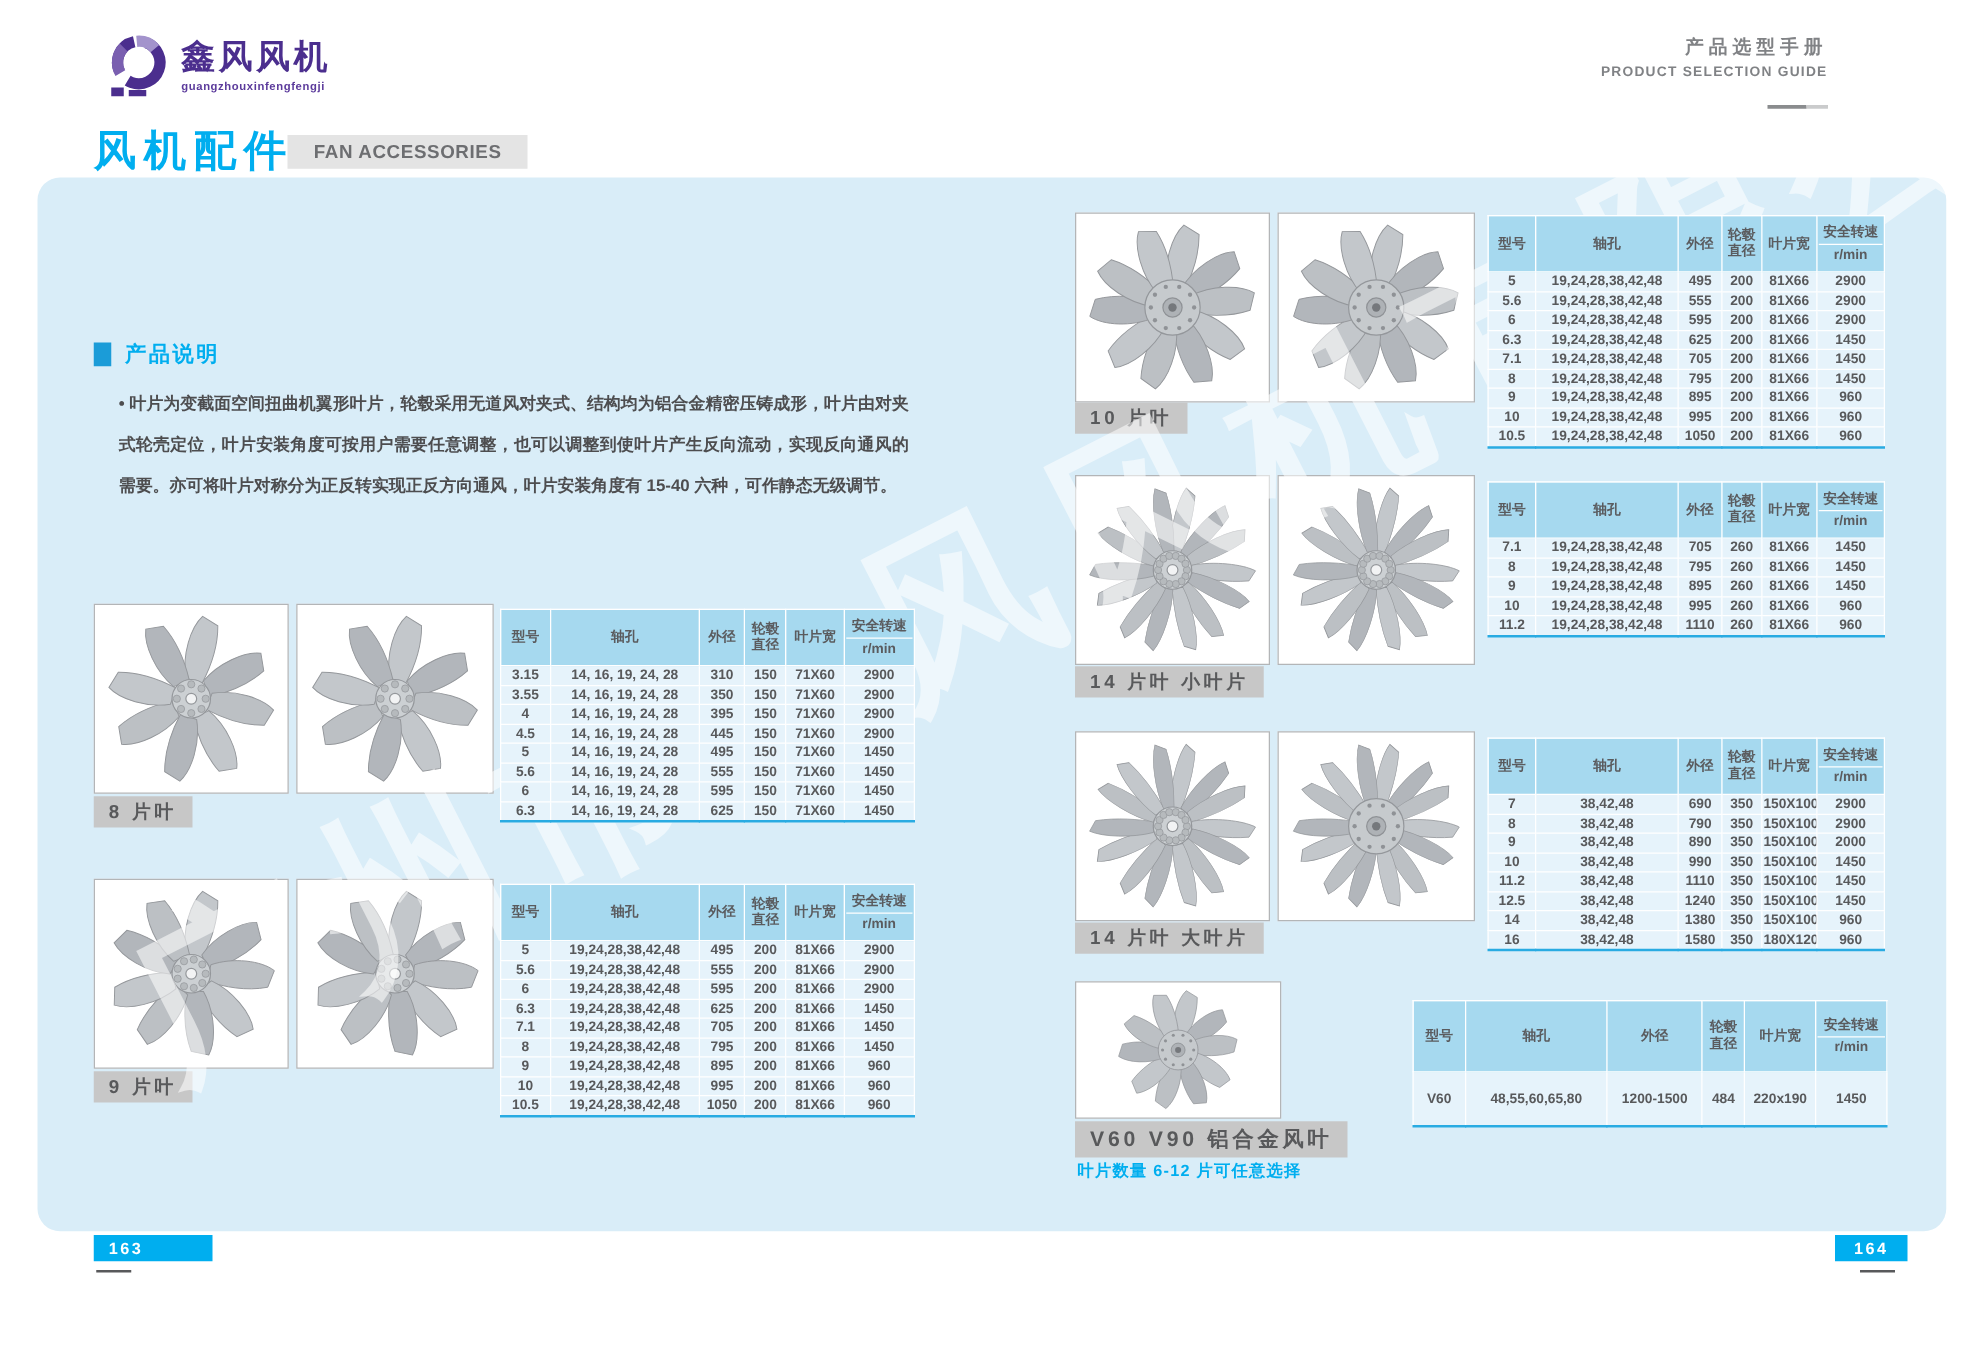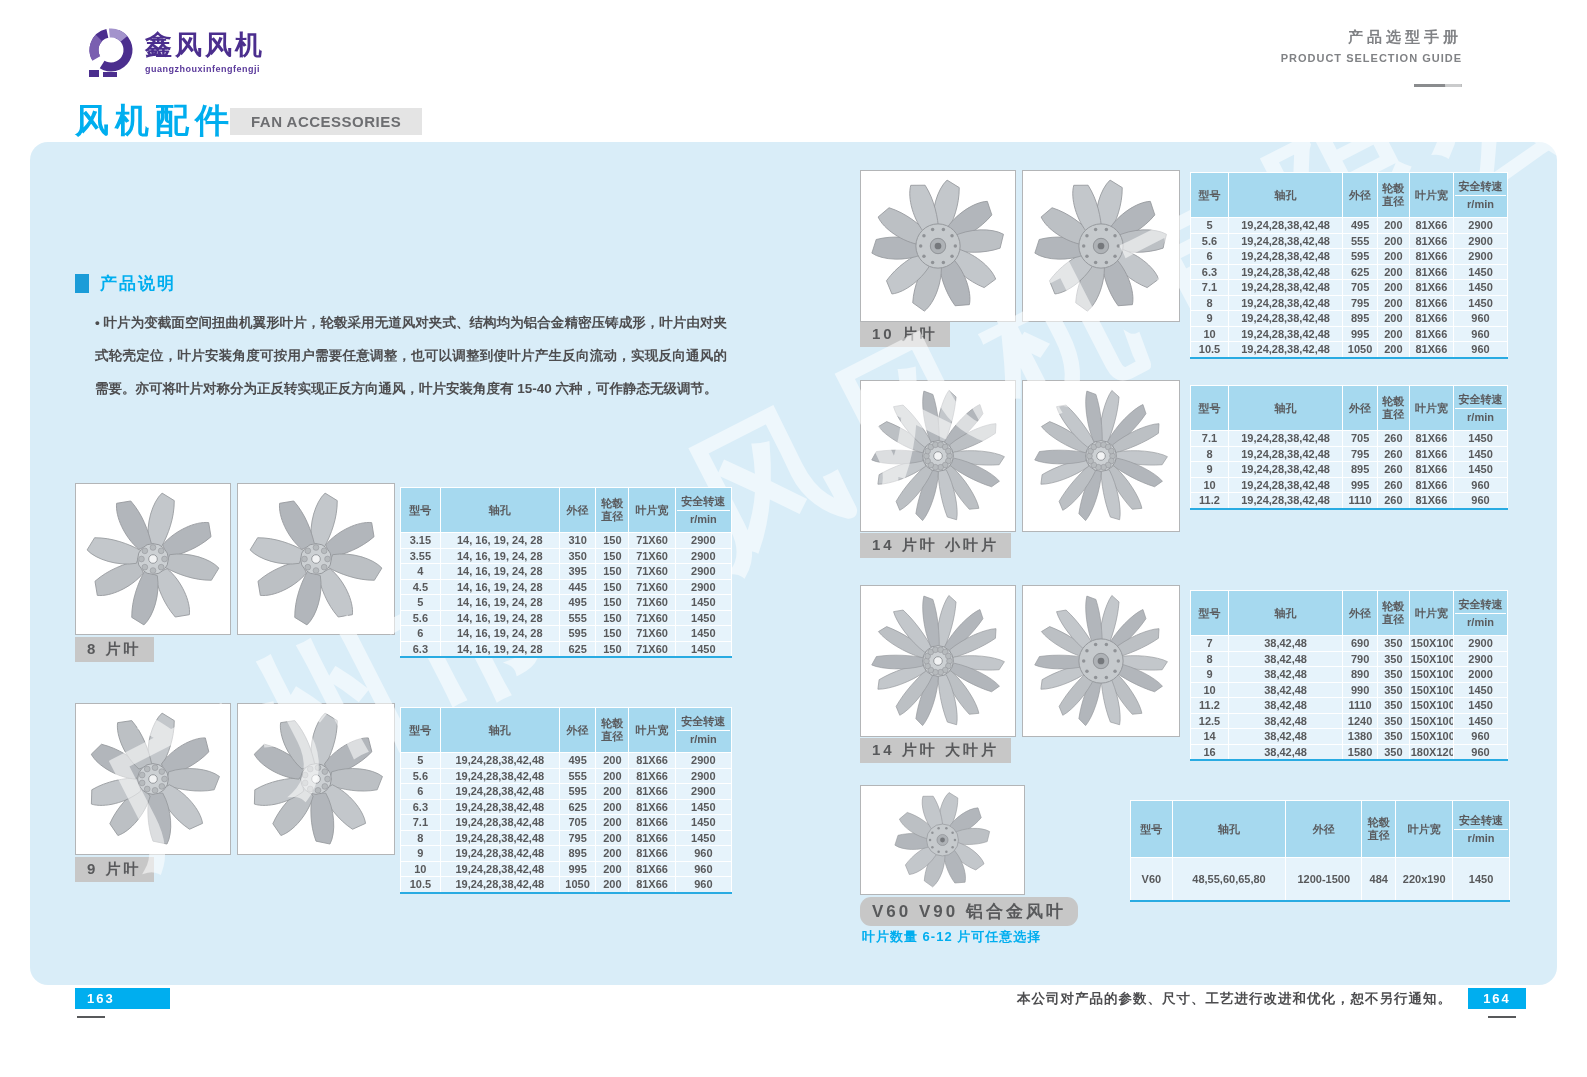--- a/index.html
+++ b/index.html
@@ -1123,21 +1123,21 @@
         <circle cx="-14.6" cy="10.6" r="1.8" fill="#8f9296"></circle>
         <circle cx="-18.0" cy="0.0" r="1.8" fill="#8f9296"></circle>
         <circle cx="-14.6" cy="-10.6" r="1.8" fill="#8f9296"></circle>
         <circle cx="-5.6" cy="-17.1" r="1.8" fill="#8f9296"></circle>
         <circle cx="5.6" cy="-17.1" r="1.8" fill="#8f9296"></circle>
         <circle cx="14.6" cy="-10.6" r="1.8" fill="#8f9296"></circle>
         <circle r="8" fill="#aeb2b6" stroke="#8f9296"></circle>
         <circle r="3.5" fill="#75787c"></circle>
       </svg>
     </div>
-  <div class="glabel" style="left:860px;top:897px;font-size:17px;border-radius:11px;">V60 V90 铝合金风叶</div>
+  <div class="glabel" style="left:860px;top:897px;font-size:17px;">V60 V90 铝合金风叶</div>
   <div class="v60-note" style="left:862px;top:928px;">叶片数量 6-12 片可任意选择</div>
   <div class="tblbox v60t" style="left:1130px;top:800px;width:380px;">
       <table class="spec">
         <colgroup>
           <col style="width:11%">
           <col style="width:30%">
           <col style="width:20%">
           <col style="width:9%">
           <col style="width:15%">
           <col style="width:15%">
@@ -1161,19 +1161,18 @@
             <td>48,55,60,65,80</td>
             <td>1200-1500</td>
             <td>484</td>
             <td>220x190</td>
             <td>1450</td>
           </tr>
         </tbody>
       </table>
     </div>
 
-  <div class="foot-note">本公司对产品的参数、尺寸、工艺进行改进和优化，恕不另行通知。</div>
   <div class="pagebox left">163</div>
   <div class="pagebox right">164</div>
   <div class="pline left"></div>
   <div class="pline right"></div>
 
 </div>
 
 </body></html>

